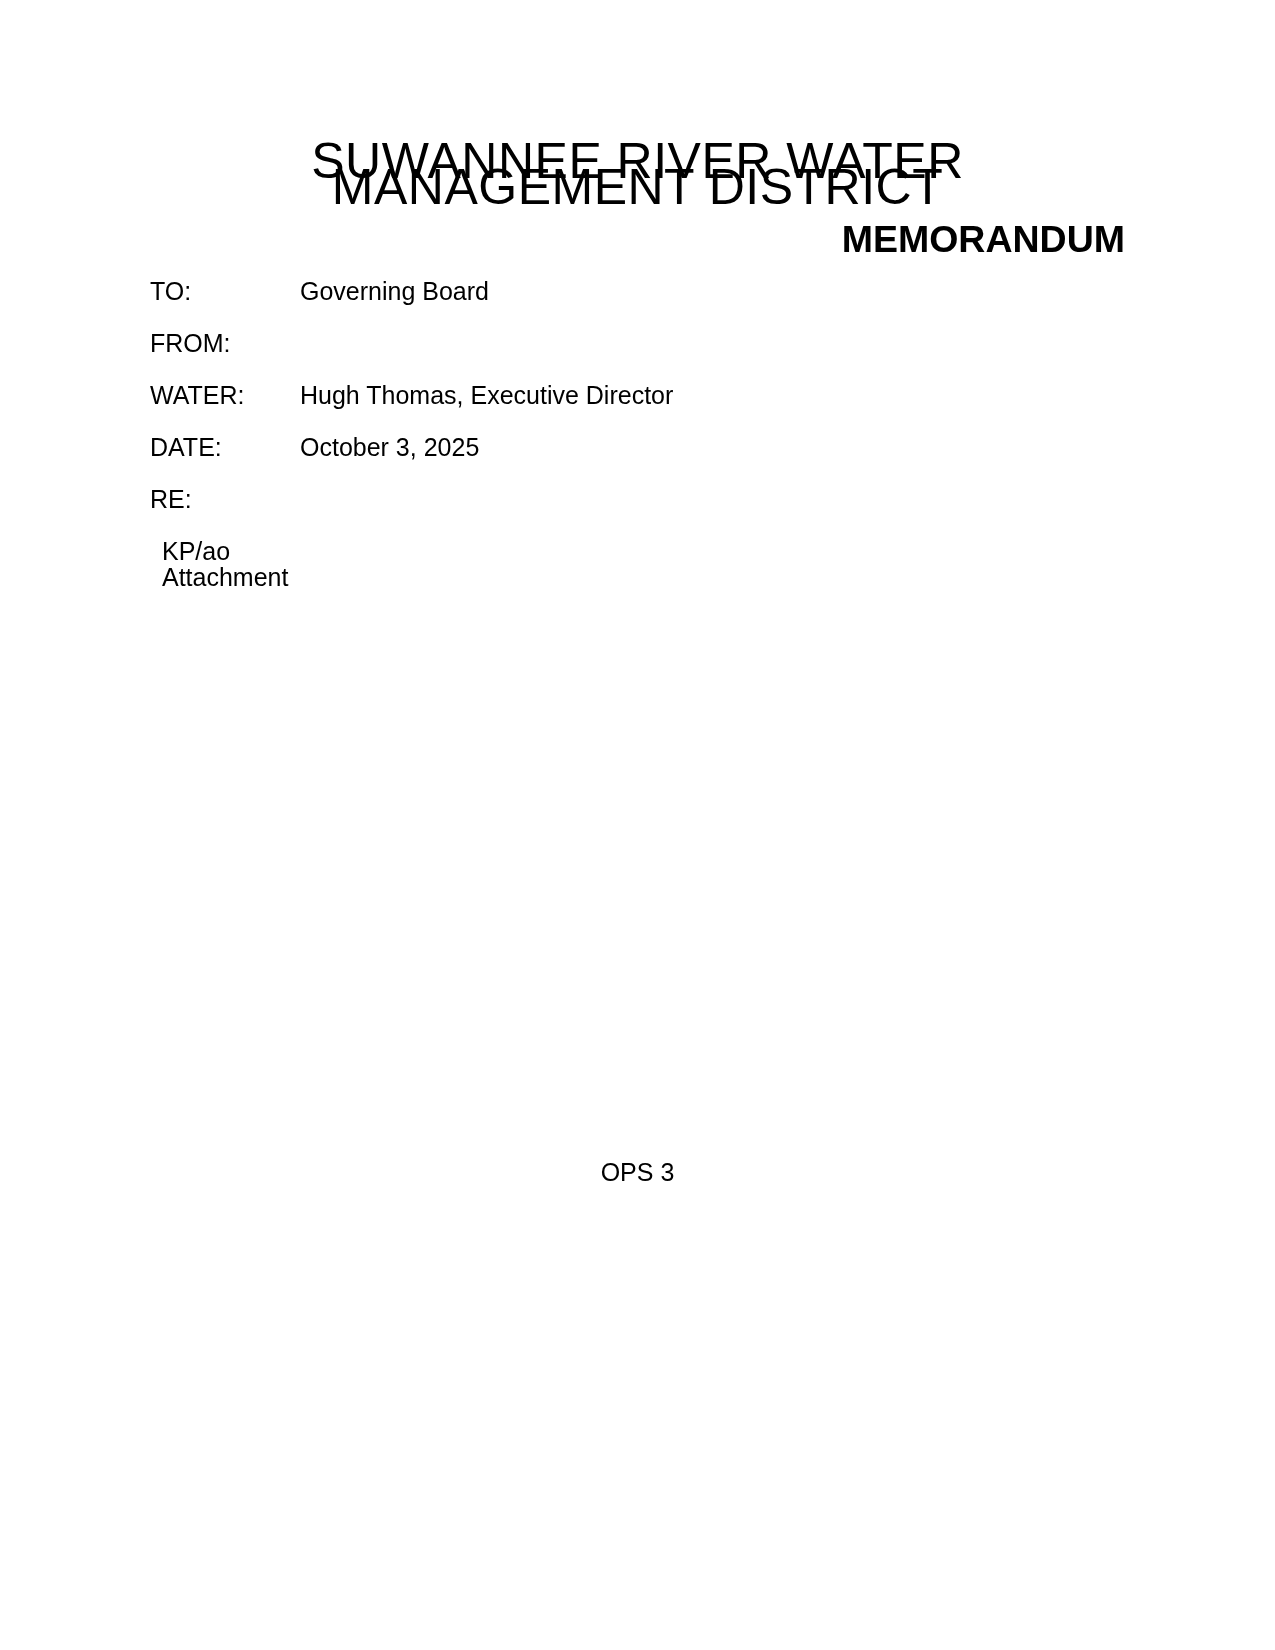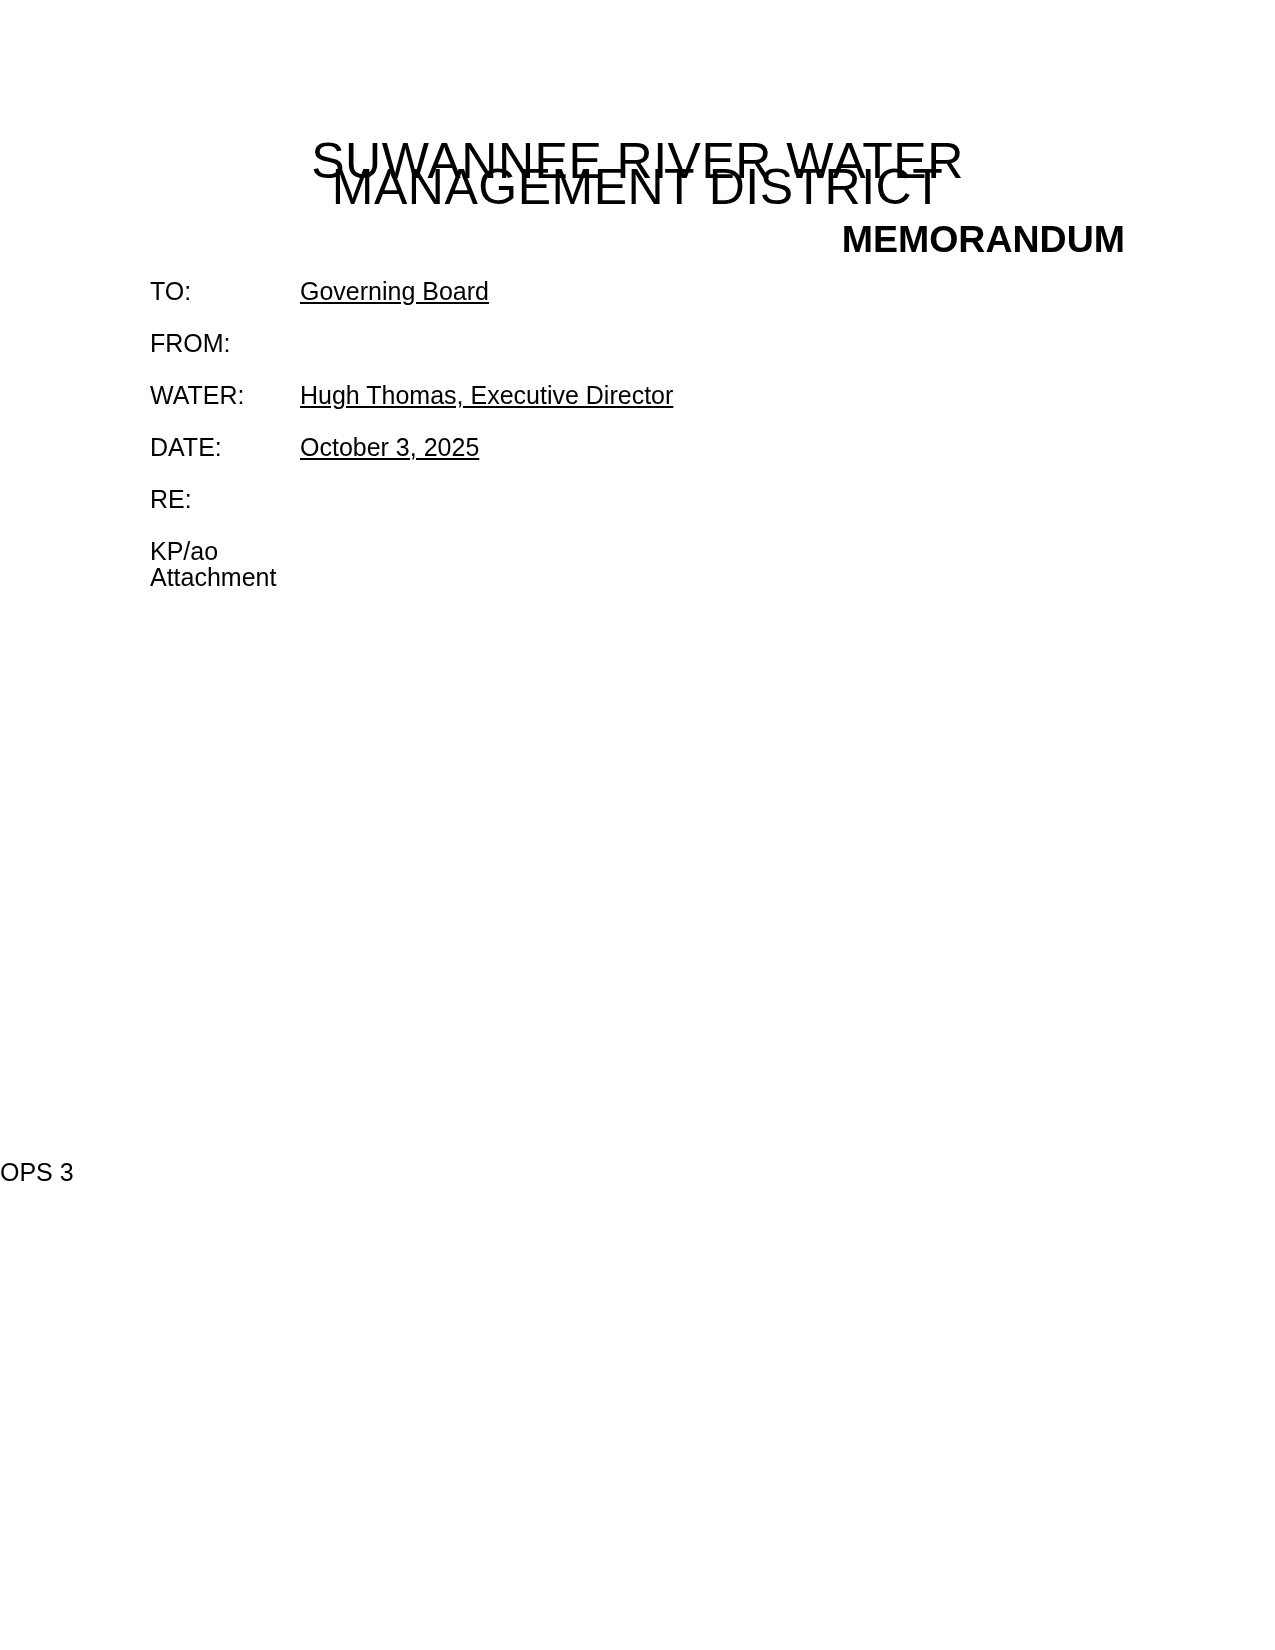--- a/index.html
+++ b/index.html
@@ -38,37 +38,36 @@
   .memo-field {
     display: flex;
     margin: 0 0 26px 0;
   }
   .memo-field .label {
     width: 150px;
     flex: 0 0 150px;
   }
   .memo-field .value {
     flex: 1 1 auto;
-    text-decoration: underline;
   }
   .body-par {
     margin: 0 0 26px 0;
   }
   .sig-block {
-    margin: 0;
+    margin: 12px;
   }
   .sig-line {
     margin: 0;
   }
   .footer {
     position: absolute;
     left: 0;
     right: 0;
     bottom: 36px;
-    text-align: left;
+    text-align: center;
   }
 </style>
 </head>
 <body>
 
 <div class="page">
   <div class="content">
 
     <h1 class="doc-title">SUWANNEE RIVER WATER MANAGEMENT DISTRICT</h1>
 

